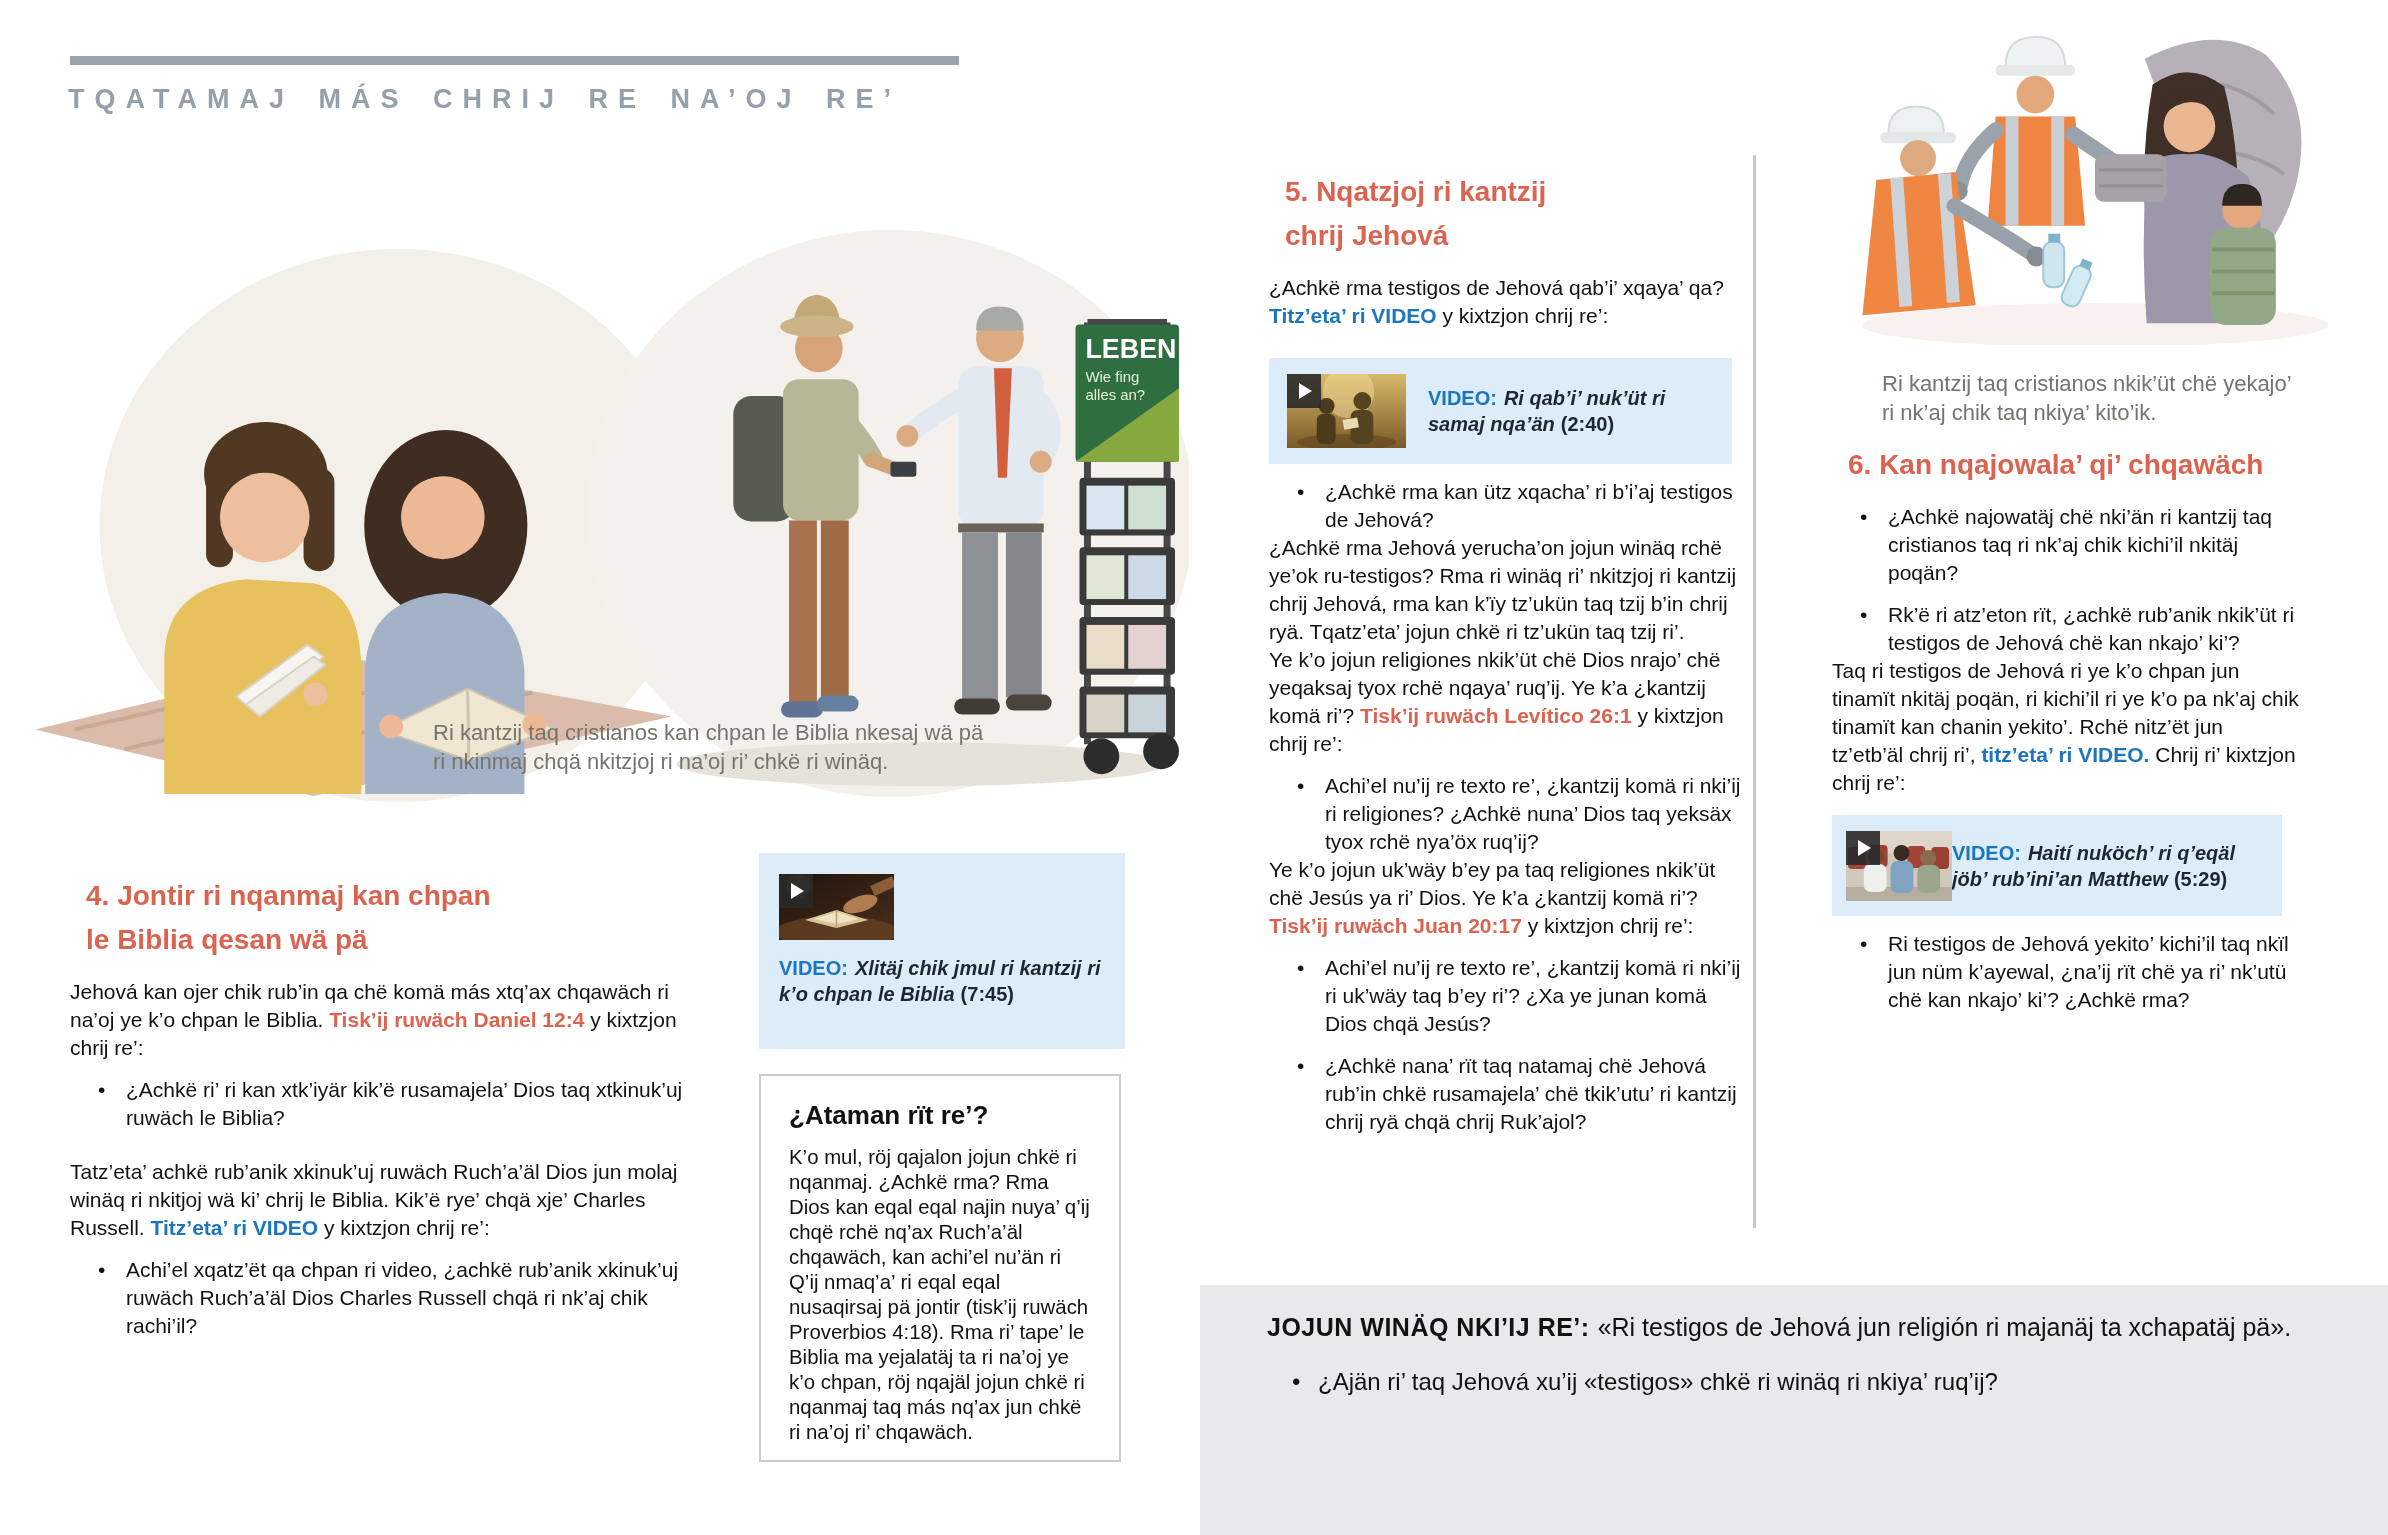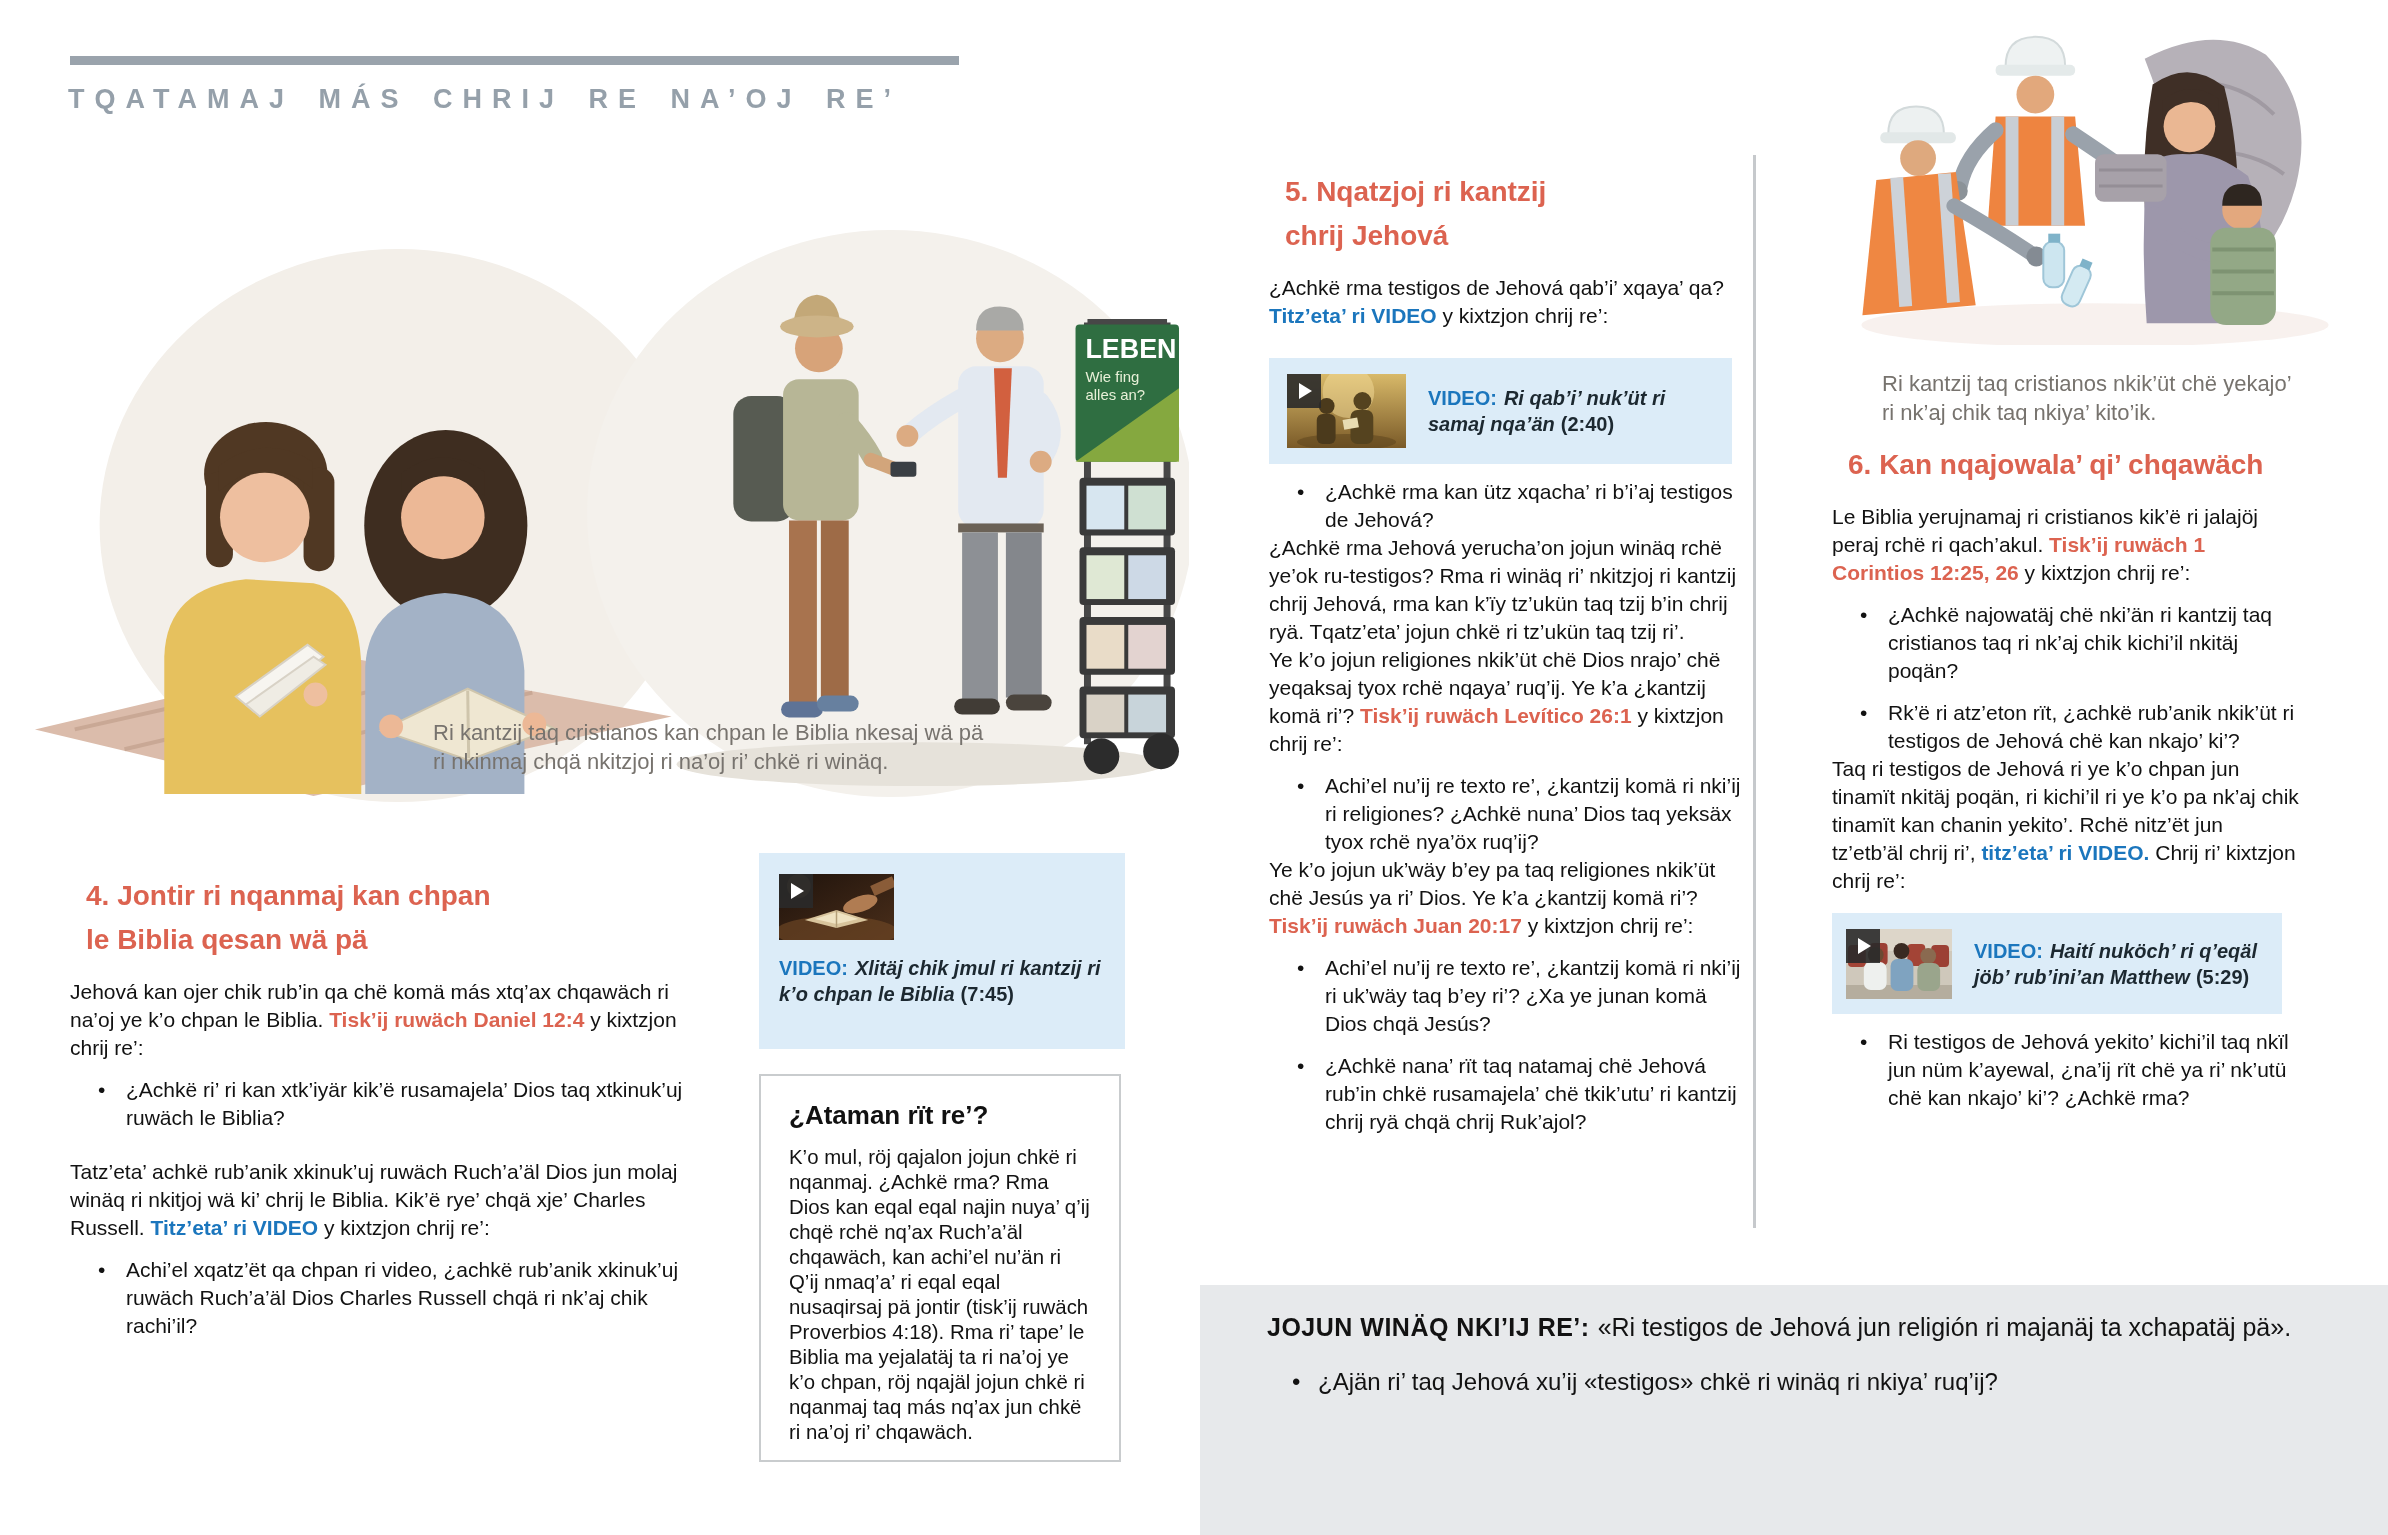--- a/index.html
+++ b/index.html
@@ -36,21 +36,21 @@
   .videobox{background:#dcecf8;}
   .vb1{position:absolute;left:759px;top:853px;width:366px;height:196px;}
   .vb1 .thumb{position:absolute;left:20px;top:21px;width:115px;height:66px;}
   .vb1 .vcap{position:absolute;left:20px;top:102px;width:328px;}
   .vbflow{position:relative;display:flex;align-items:center;}
   .vb2{width:463px;height:106px;margin-top:28px;}
   .vb2 .thumb{flex:none;margin-left:18px;width:119px;height:74px;}
   .vb2 .vcap{margin-left:22px;width:299px;}
   .vb3{width:450px;height:101px;}
   .vb3 .thumb{flex:none;margin-left:14px;width:106px;height:70px;}
-  .vb3 .vcap{margin-left:22px;width:299px;}
+  .vb3 .vcap{width:299px;}
   .thumb{position:relative;overflow:hidden;background:#222;}
   .thumb svg{display:block;width:100%;height:100%;}
   .vcap{font-size:20px;line-height:26px;margin:0;}
   .vlabel{color:#1b76bd;font-weight:bold;margin-right:7px;}
   .vtitle{font-style:italic;font-weight:bold;color:#1c2830;}
   .vdur{font-weight:bold;color:#1c2830;margin-left:6px;}
   .play{position:absolute;left:0;top:0;width:34px;height:34px;background:rgba(42,42,42,.9);
         display:flex;align-items:center;justify-content:center;}
   .play .tri{width:0;height:0;border-left:13px solid #ffffff;border-top:8px solid transparent;border-bottom:8px solid transparent;margin-left:3px;}
 
@@ -307,21 +307,20 @@
         <g transform="rotate(24 232 272)">
           <rect x="222" y="252" width="19" height="42" rx="8" fill="#d4eaf2" stroke="#9fc6d8" stroke-width="2"></rect>
           <rect x="226" y="245" width="11" height="8" fill="#7fb3c9"></rect>
         </g>
       </svg>
     </div>
     <div class="caption cap2 mt24">Ri kantzij taq cristianos nkik’üt chë yekajo’
 ri nk’aj chik taq nkiya’ kito’ik.</div>
 
     <h2 class="sec mt52">6. Kan nqajowala’ qi’ chqawäch</h2>
-    <p class="body mt28"><span>Le Biblia yerujnamaj ri cristianos kik’ë ri jalajöj peraj rchë ri qach’akul. </span><span class="reflink">Tisk’ij ruwäch 1 Corintios 12:25, 26</span><span> y kixtzjon chrij re’:</span></p>
     <div class="brow mt16">
       <span class="bdot">•</span>
       <span class="btext">¿Achkë najowatäj chë nki’än ri kantzij taq cristianos taq ri nk’aj chik kichi’il nkitäj poqän?</span>
     </div>
     <div class="brow mt14">
       <span class="bdot">•</span>
       <span class="btext">Rk’ë ri atz’eton rït, ¿achkë rub’anik nkik’üt ri testigos de Jehová chë kan nkajo’ ki’?</span>
     </div>
     <p class="body mt26"><span>Taq ri testigos de Jehová ri ye k’o chpan jun tinamït nkitäj poqän, ri kichi’il ri ye k’o pa nk’aj chik tinamït kan chanin yekito’. Rchë nitz’ët jun tz’etb’äl chrij ri’, </span><span class="vidlink">titz’eta’ ri VIDEO.</span><span> Chrij ri’ kixtzjon chrij re’:</span></p>
 

